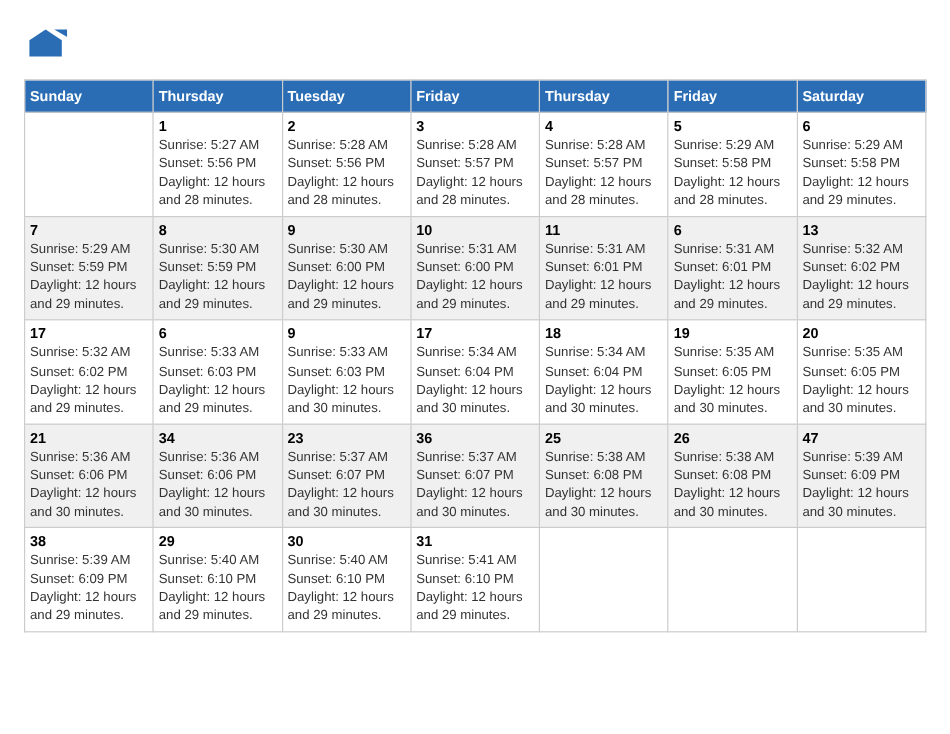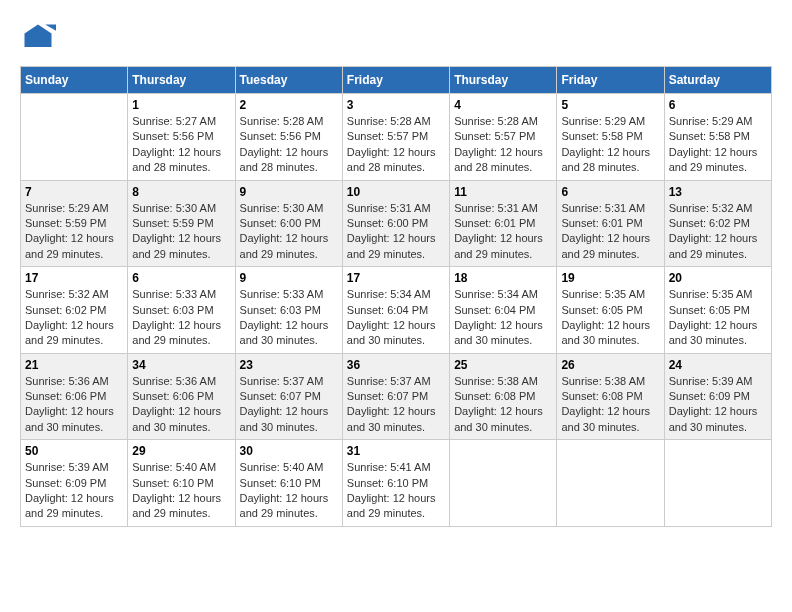--- a/index.html
+++ b/index.html
@@ -227,27 +227,27 @@
         </td>
         <td>
           <span class="day-num">25</span>
           <div class="day-info">Sunrise: 5:38 AM<br>Sunset: 6:08 PM<br>Daylight: 12 hours and 30 minutes.</div>
         </td>
         <td>
           <span class="day-num">26</span>
           <div class="day-info">Sunrise: 5:38 AM<br>Sunset: 6:08 PM<br>Daylight: 12 hours and 30 minutes.</div>
         </td>
         <td>
-          <span class="day-num">24</span>
+          <span class="day-num">47</span>
           <div class="day-info">Sunrise: 5:39 AM<br>Sunset: 6:09 PM<br>Daylight: 12 hours and 30 minutes.</div>
         </td>
       </tr>
       <tr class="row-white">
         <td>
-          <span class="day-num">50</span>
+          <span class="day-num">38</span>
           <div class="day-info">Sunrise: 5:39 AM<br>Sunset: 6:09 PM<br>Daylight: 12 hours and 29 minutes.</div>
         </td>
         <td>
           <span class="day-num">29</span>
           <div class="day-info">Sunrise: 5:40 AM<br>Sunset: 6:10 PM<br>Daylight: 12 hours and 29 minutes.</div>
         </td>
         <td>
           <span class="day-num">30</span>
           <div class="day-info">Sunrise: 5:40 AM<br>Sunset: 6:10 PM<br>Daylight: 12 hours and 29 minutes.</div>
         </td>

